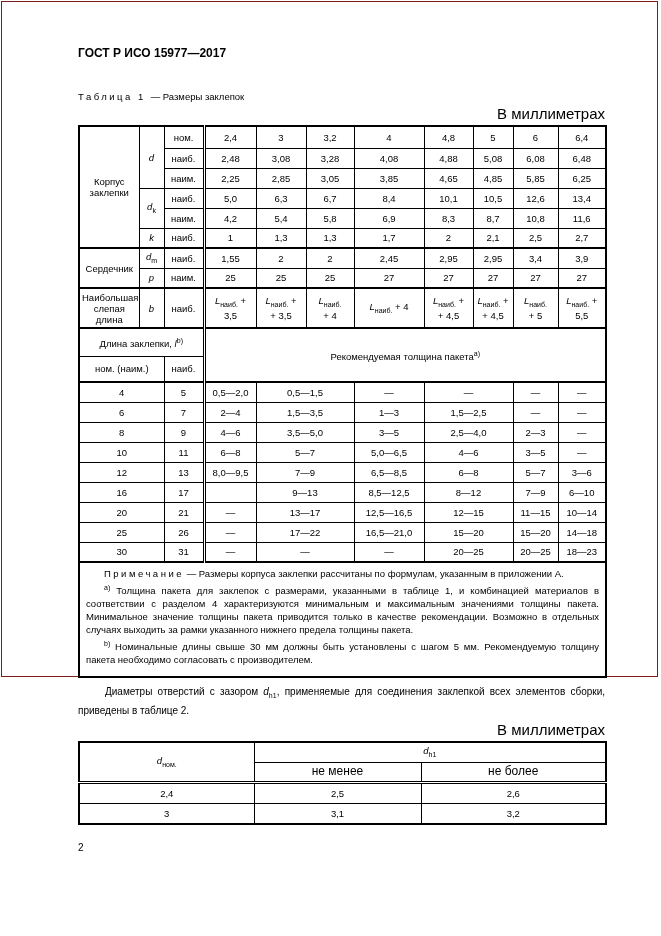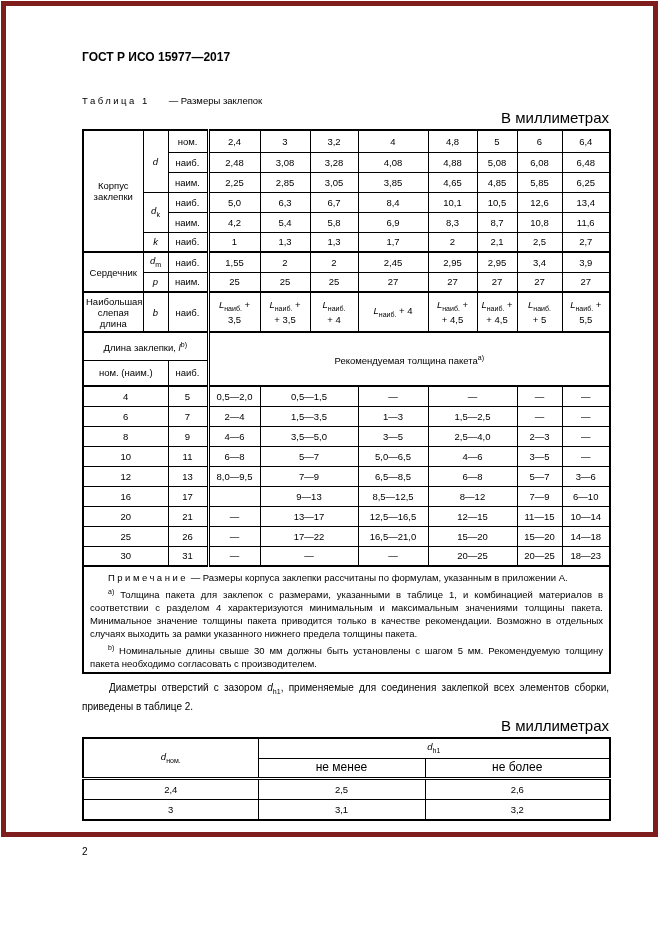--- a/index.html
+++ b/index.html
@@ -1,34 +1,34 @@
 <!DOCTYPE html>
 <html><head>
 <meta charset="utf-8">
 <style>
   html,body{margin:0;padding:0;background:#fff;}
   body{width:661px;height:936px;font-family:"Liberation Sans",sans-serif;color:#000;}
-  .page{width:657px;height:836px;border:5px solid #7f1d1d;margin:1px;position:relative;box-sizing:border-box;background:#fff;}
+  .page{width:657px;height:676px;border:1px solid #7f1d1d;margin:1px;position:relative;box-sizing:border-box;background:#fff;}
   .content{margin-left:76px;width:527px;}
   .doc-code{padding-top:44px;font-size:12px;font-weight:bold;}
   .caption{margin-top:31px;font-size:9.5px;}
   .cap-label{letter-spacing:2.5px;}
-  .cap-title{margin-left:19px;}
+  .cap-title{margin-left:5px;}
   .units{text-align:right;font-size:15px;margin:3px 0 3px;}
   table{border-collapse:collapse;table-layout:fixed;width:527px;border:2px solid #000;}
   td{border:1px solid #000;font-size:9.5px;text-align:center;vertical-align:middle;padding:1px 2px;overflow:hidden;line-height:11px;}
   i{font-style:italic;}
   sub{font-size:7px;}
   sup{font-size:7px;}
   .dl{border-left:3px double #000;}
   tr.sep > td{border-top:2px solid #000;}
   .h22{height:22px}.h20{height:20px}.h40{height:40px}.h28{height:28px}.h26{height:26px}.h21{height:21px}
   .fl{display:block;line-height:11px;}
   .fl2{display:block;line-height:11px;}
-  .note-cell{text-align:left;padding:4px 6px 2px;}
+  .note-cell{text-align:left;padding:4px 6px 10px;}
   .note-main{margin:0;text-indent:18px;font-size:9.5px;line-height:13px;}
   .note-fn{margin:1px 0 0;text-indent:18px;text-align:justify;font-size:9.5px;line-height:13px;}
   .sp{letter-spacing:2.5px;}
   .sec-heading{font-size:10px;font-weight:bold;margin:15px 0 0;padding-left:27px;}
   .para{font-size:10px;text-align:justify;line-height:15px;margin:6px 0 0;text-indent:27px;}
   .small-head{font-size:12px;}
   tr.dbl > td{border-top:3px double #000;}
   .page-number{position:absolute;left:76px;top:840px;font-size:10px;}
   .cap2{margin-top:17px;}
 </style>

